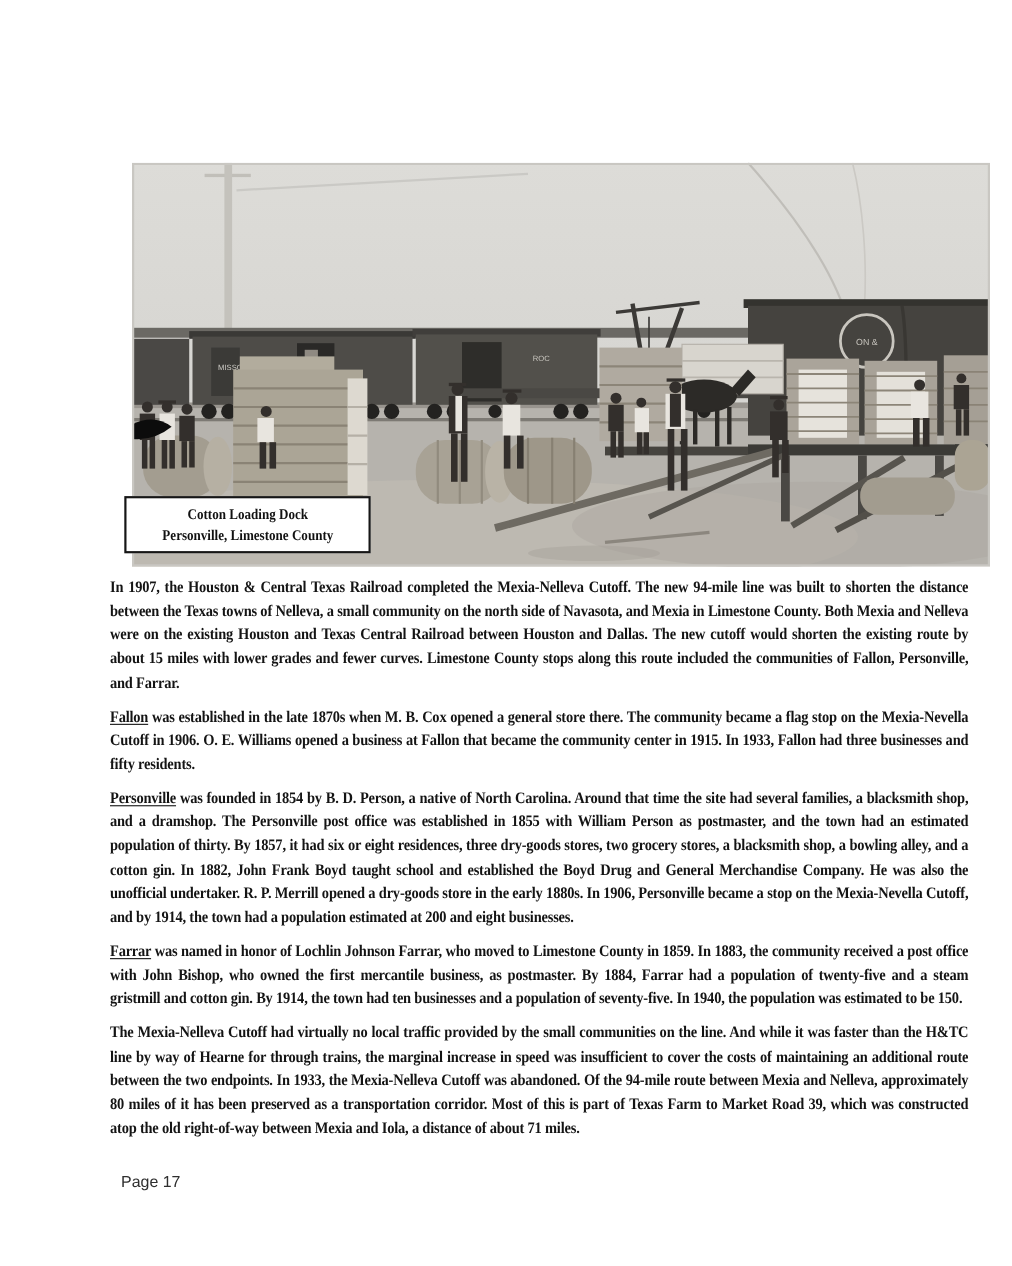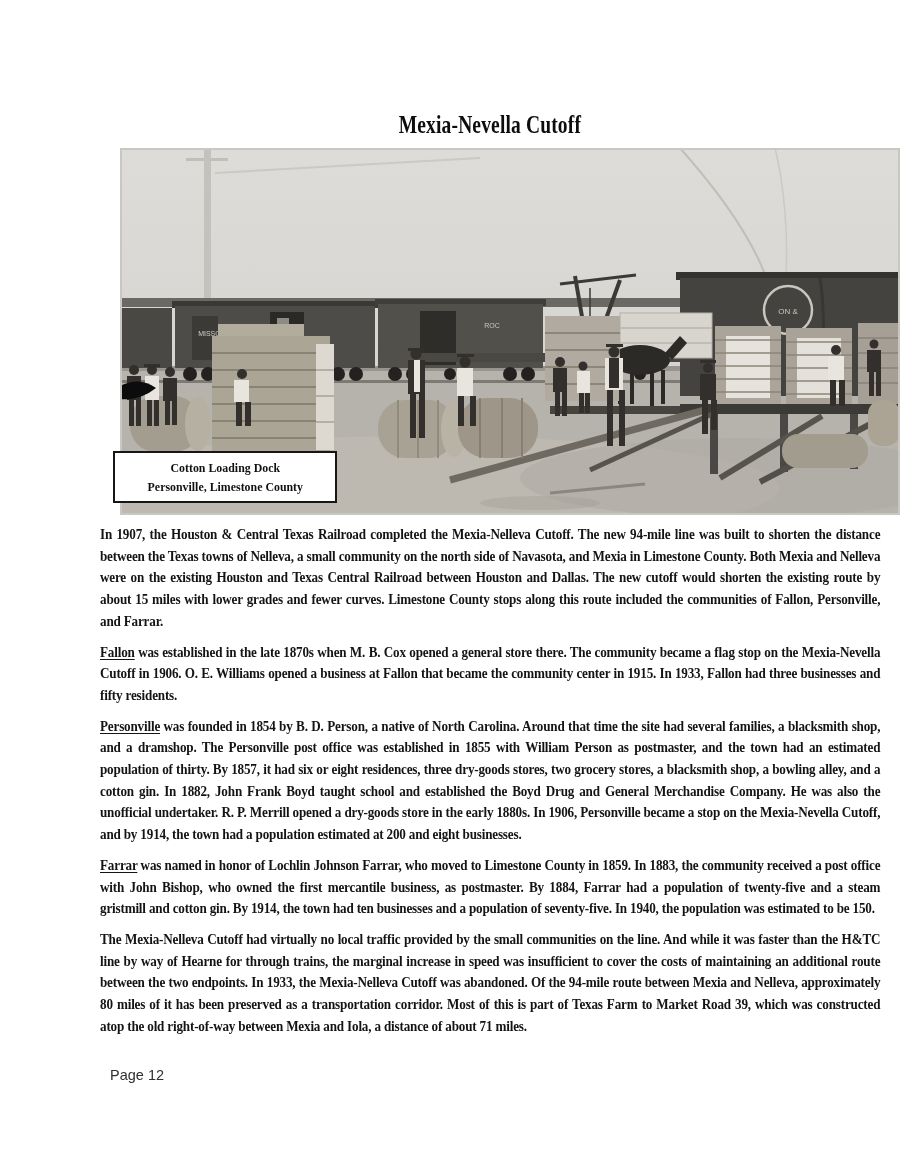--- a/index.html
+++ b/index.html
@@ -43,23 +43,20 @@
   .footer {
     position:absolute; top:1067px; left:110px;
     font-family:"Liberation Sans", sans-serif; font-size:14.5px; color:#2f2f2f;
   }
 </style>
 </head>
 <body>
 
 <div class="page">
 
-  <h1 class="title">
-    <span class="cond">Mexia-Nevella Cutoff</span>
-  </h1>
 
   <figure class="photo">
     <svg width="780" height="367" viewBox="0 0 780 367">
       <defs>
         <linearGradient id="sky" x1="0" y1="0" x2="0" y2="1">
           <stop offset="0" stop-color="#dddcd8"></stop>
           <stop offset="1" stop-color="#d1d0cc"></stop>
         </linearGradient>
       </defs>
 
@@ -283,15 +280,15 @@
   </figure>
 
   <div class="body-text">
     <p><span class="lead"></span><span>In 1907, the Houston &amp; Central Texas Railroad completed the Mexia-Nelleva Cutoff. The new 94-mile line was built to shorten the distance between the Texas towns of Nelleva, a small community on the north side of Navasota, and Mexia in Limestone County. Both Mexia and Nelleva were on the existing Houston and Texas Central Railroad between Houston and Dallas. The new cutoff would shorten the existing route by about 15 miles with lower grades and fewer curves. Limestone County stops along this route included the communities of Fallon, Personville, and Farrar.</span></p>
     <p><span class="lead">Fallon</span><span> was established in the late 1870s when M. B. Cox opened a general store there. The community became a flag stop on the Mexia-Nevella Cutoff in 1906. O. E. Williams opened a business at Fallon that became the community center in 1915. In 1933, Fallon had three businesses and fifty residents.</span></p>
     <p><span class="lead">Personville</span><span> was founded in 1854 by B. D. Person, a native of North Carolina. Around that time the site had several families, a blacksmith shop, and a dramshop. The Personville post office was established in 1855 with William Person as postmaster, and the town had an estimated population of thirty. By 1857, it had six or eight residences, three dry-goods stores, two grocery stores, a blacksmith shop, a bowling alley, and a cotton gin. In 1882, John Frank Boyd taught school and established the Boyd Drug and General Merchandise Company. He was also the unofficial undertaker. R. P. Merrill opened a dry-goods store in the early 1880s. In 1906, Personville became a stop on the Mexia-Nevella Cutoff, and by 1914, the town had a population estimated at 200 and eight businesses.</span></p>
     <p><span class="lead">Farrar</span><span> was named in honor of Lochlin Johnson Farrar, who moved to Limestone County in 1859. In 1883, the community received a post office with John Bishop, who owned the first mercantile business, as postmaster. By 1884, Farrar had a population of twenty-five and a steam gristmill and cotton gin. By 1914, the town had ten businesses and a population of seventy-five. In 1940, the population was estimated to be 150.</span></p>
     <p><span class="lead"></span><span>The Mexia-Nelleva Cutoff had virtually no local traffic provided by the small communities on the line. And while it was faster than the H&amp;TC line by way of Hearne for through trains, the marginal increase in speed was insufficient to cover the costs of maintaining an additional route between the two endpoints. In 1933, the Mexia-Nelleva Cutoff was abandoned. Of the 94-mile route between Mexia and Nelleva, approximately 80 miles of it has been preserved as a transportation corridor. Most of this is part of Texas Farm to Market Road 39, which was constructed atop the old right-of-way between Mexia and Iola, a distance of about 71 miles.</span></p>
   </div>
 
-  <div class="footer">Page 12</div>
+  <div class="footer">Page 17</div>
 
 </div>
 
 </body></html>

